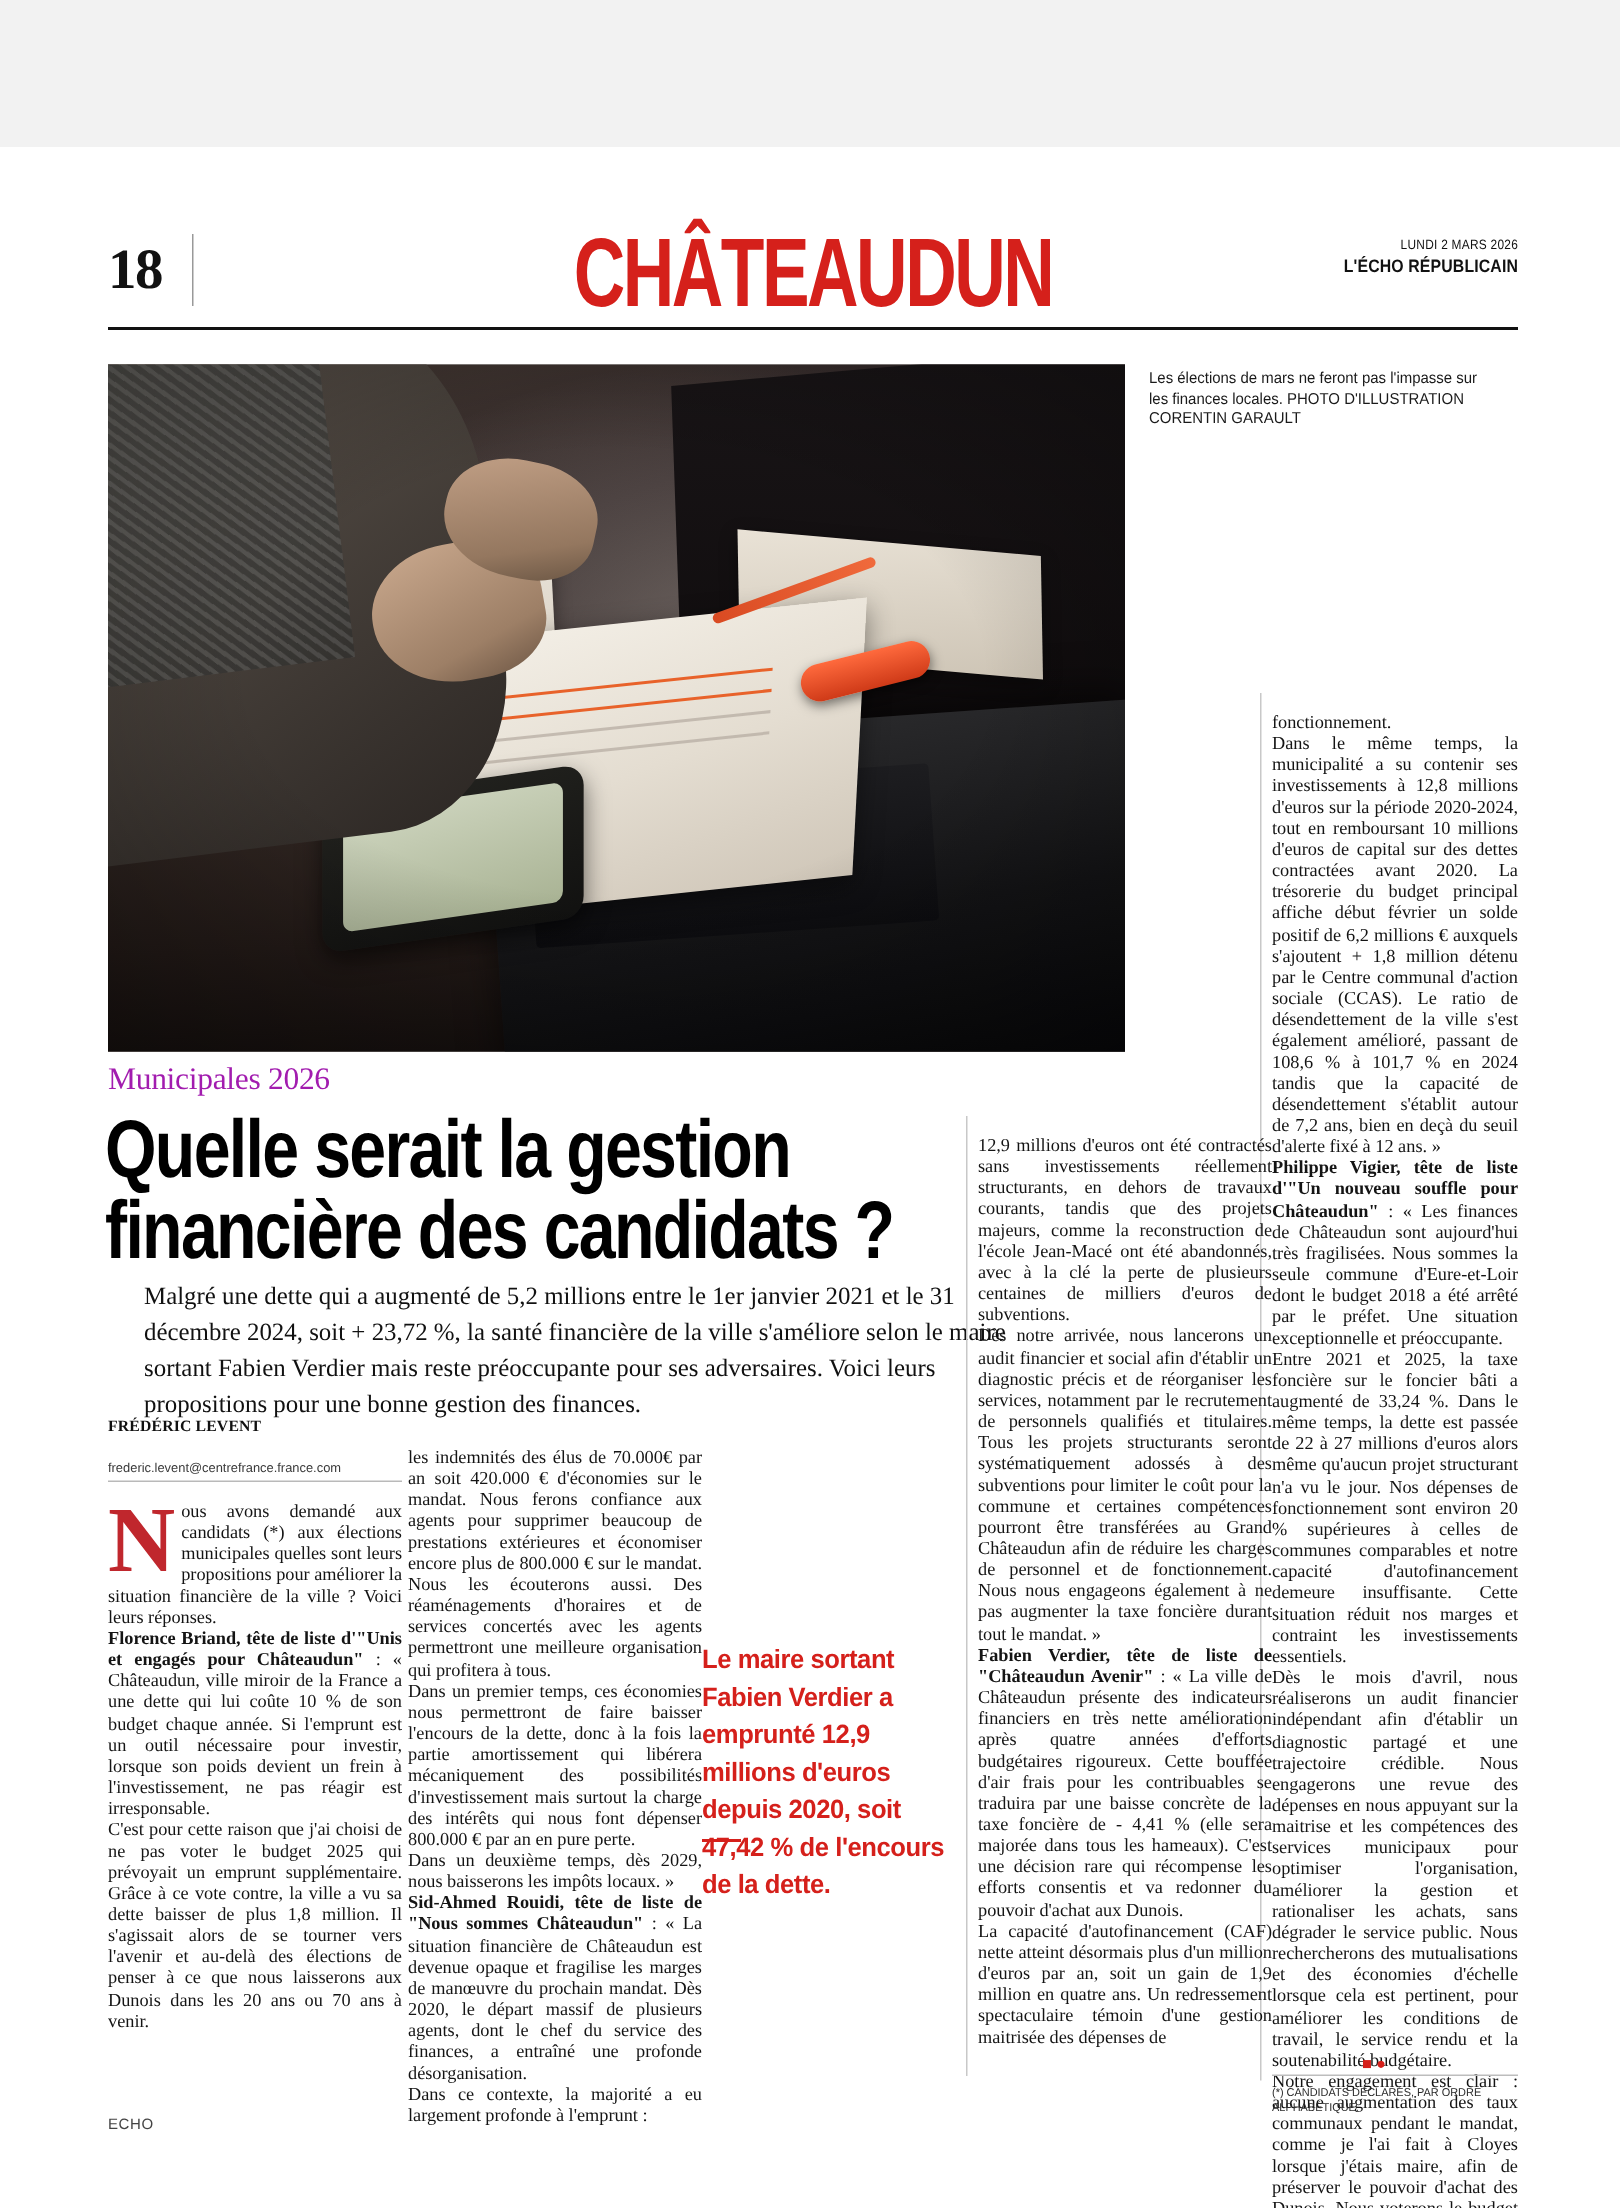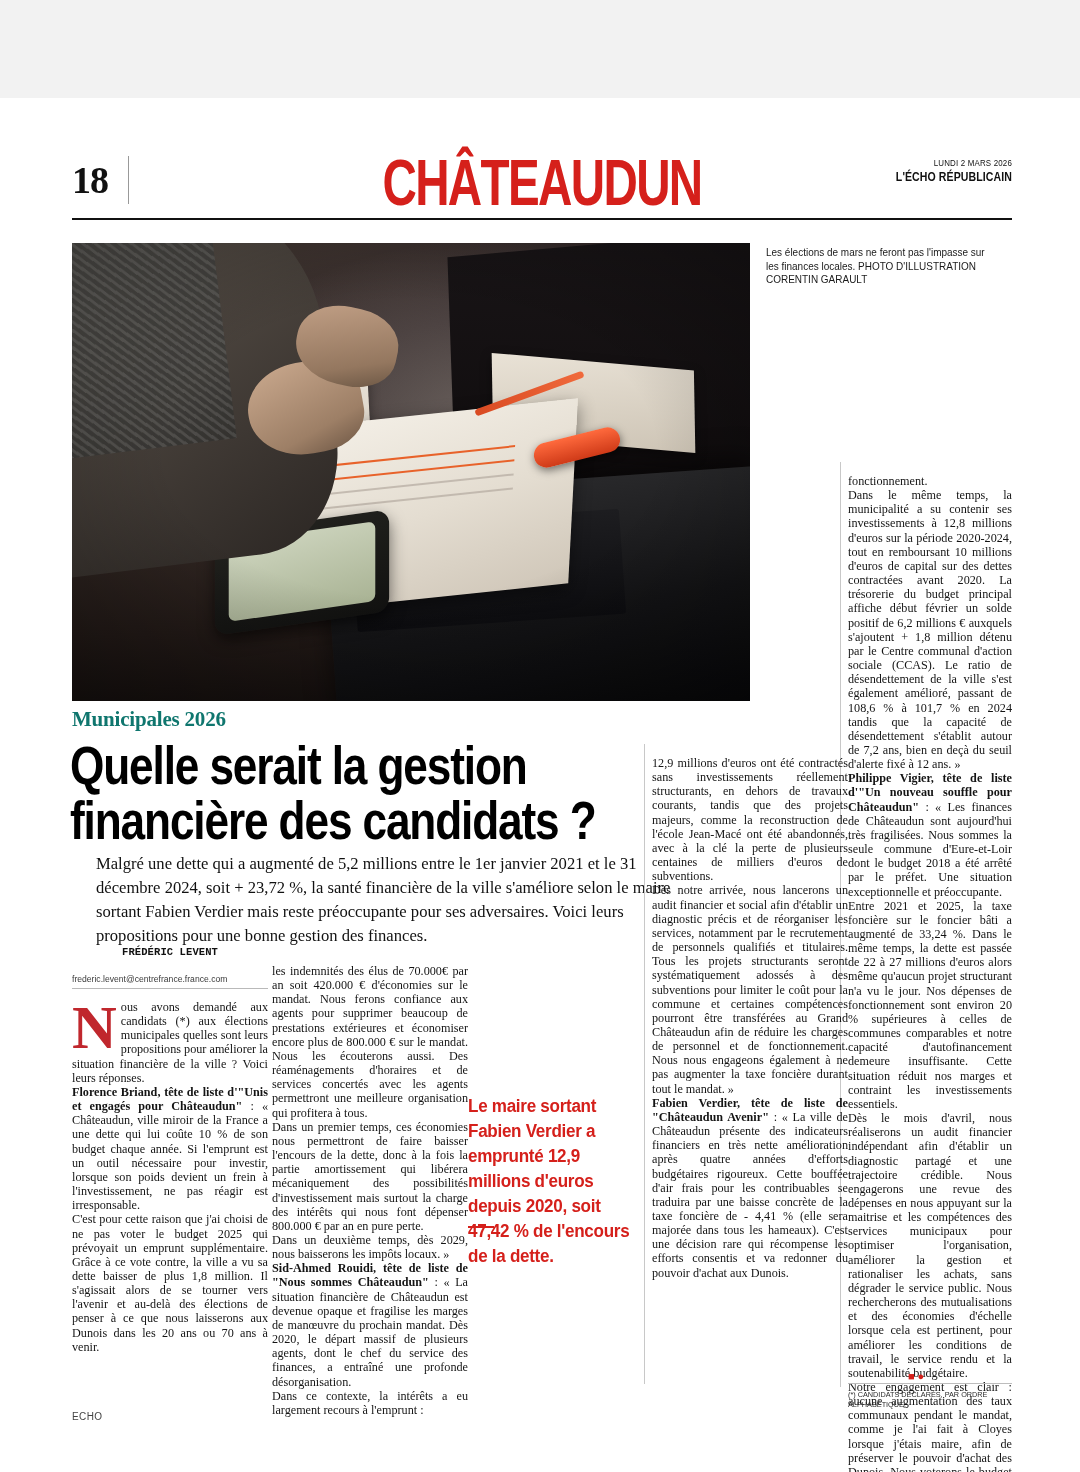--- a/index.html
+++ b/index.html
@@ -251,23 +251,23 @@
     color: #1a1a1a;
     transform: scaleX(0.95);
     transform-origin: left top;
   }
 
   
   .kicker {
     position: absolute;
     left: 72px; top: 707px;
     font-family: "Liberation Serif", serif;
-    font-weight: bold;
+    font-weight: normal;
     font-size: 21px;
-    color: #0f766e;
+    color: #a21caf;
     letter-spacing: -0.2px;
   }
   .headline {
     position: absolute;
     left: 70px; top: 738px;
     width: 580px;
     font-family: "Liberation Sans", sans-serif;
     font-weight: bold;
     font-size: 47px;
     line-height: 47px;
@@ -287,26 +287,25 @@
     margin-left: 24px;
   }
 
   
   .byline {
     position: absolute;
     left: 72px; top: 946px;
     width: 196px;
   }
   .byline-name {
-    font-family: Liberation Mono, monospace;
+    font-family: Liberation Serif, serif;
     font-weight: bold;
     font-size: 10.5px;
     color: #111;
     letter-spacing: 0.1px;
-    text-align: center;
   }
   .byline-mail {
     font-family: Liberation Sans, sans-serif;
     font-size: 8.6px;
     color: #3a3a3a;
     margin-top: 16px;
   }
   .byline-rule {
     margin-top: 4px;
     width: 196px; height: 1px;
@@ -452,30 +451,31 @@
   </p>
   <p><b>Florence Briand, tête de liste d'"Unis et engagés pour Châteaudun"</b><span> : « Châteaudun, ville miroir de la France a une dette qui lui coûte 10 % de son budget chaque année. Si l'emprunt est un outil nécessaire pour investir, lorsque son poids devient un frein à l'investissement, ne pas réagir est irresponsable.</span></p>
   <p>C'est pour cette raison que j'ai choisi de ne pas voter le budget 2025 qui prévoyait un emprunt supplémentaire. Grâce à ce vote contre, la ville a vu sa dette baisser de plus 1,8 million. Il s'agissait alors de se tourner vers l'avenir et au-delà des élections de penser à ce que nous laisserons aux Dunois dans les 20 ans ou 70 ans à venir.</p>
 </div>
 
 <div class="col" id="col2">
   <p>les indemnités des élus de 70.000€ par an soit 420.000 € d'économies sur le mandat. Nous ferons confiance aux agents pour supprimer beaucoup de prestations extérieures et économiser encore plus de 800.000 € sur le mandat. Nous les écouterons aussi. Des réaménagements d'horaires et de services concertés avec les agents permettront une meilleure organisation qui profitera à tous.</p>
   <p>Dans un premier temps, ces économies nous permettront de faire baisser l'encours de la dette, donc à la fois la partie amortissement qui libérera mécaniquement des possibilités d'investissement mais surtout la charge des intérêts qui nous font dépenser 800.000 € par an en pure perte.</p>
   <p>Dans un deuxième temps, dès 2029, nous baisserons les impôts locaux. »</p>
   <p><b>Sid-Ahmed Rouidi, tête de liste de "Nous sommes Châteaudun"</b><span> : « La situation financière de Châteaudun est devenue opaque et fragilise les marges de manœuvre du prochain mandat. Dès 2020, le départ massif de plusieurs agents, dont le chef du service des finances, a entraîné une profonde désorganisation.</span></p>
-  <p>Dans ce contexte, la intérêts a eu largement recours à l'emprunt :</p>
+  <p>Dans ce contexte, la majorité a eu largement profonde à l'emprunt :</p>
 </div>
 
 <div class="pullquote">Le maire sortant Fabien Verdier a emprunté 12,9 millions d'euros depuis 2020, soit 47,42 % de l'encours de la dette.</div>
 <div class="pq-rule"></div>
 
 <div class="col" id="col3">
   <p>12,9 millions d'euros ont été contractés sans investissements réellement structurants, en dehors de travaux courants, tandis que des projets majeurs, comme la reconstruction de l'école Jean-Macé ont été abandonnés, avec à la clé la perte de plusieurs centaines de milliers d'euros de subventions.</p>
   <p>Dès notre arrivée, nous lancerons un audit financier et social afin d'établir un diagnostic précis et de réorganiser les services, notamment par le recrutement de personnels qualifiés et titulaires. Tous les projets structurants seront systématiquement adossés à des subventions pour limiter le coût pour la commune et certaines compétences pourront être transférées au Grand Châteaudun afin de réduire les charges de personnel et de fonctionnement. Nous nous engageons également à ne pas augmenter la taxe foncière durant tout le mandat. »</p>
   <p><b>Fabien Verdier, tête de liste de "Châteaudun Avenir"</b><span> : « La ville de Châteaudun présente des indicateurs financiers en très nette amélioration après quatre années d'efforts budgétaires rigoureux. Cette bouffée d'air frais pour les contribuables se traduira par une baisse concrète de la taxe foncière de - 4,41 % (elle sera majorée dans tous les hameaux). C'est une décision rare qui récompense les efforts consentis et va redonner du pouvoir d'achat aux Dunois.</span></p>
+  <p>La capacité d'autofinancement (CAF) nette atteint désormais plus d'un million d'euros par an, soit un gain de 1,9 million en quatre ans. Un redressement spectaculaire témoin d'une gestion maitrisée des dépenses de</p>
 </div>
 
 <div class="col" id="col4">
   <p>fonctionnement.</p>
   <p>Dans le même temps, la municipalité a su contenir ses investissements à 12,8 millions d'euros sur la période 2020-2024, tout en remboursant 10 millions d'euros de capital sur des dettes contractées avant 2020. La trésorerie du budget principal affiche début février un solde positif de 6,2 millions € auxquels s'ajoutent + 1,8 million détenu par le Centre communal d'action sociale (CCAS). Le ratio de désendettement de la ville s'est également amélioré, passant de 108,6 % à 101,7 % en 2024 tandis que la capacité de désendettement s'établit autour de 7,2 ans, bien en deçà du seuil d'alerte fixé à 12 ans. »</p>
   <p><b>Philippe Vigier, tête de liste d'"Un nouveau souffle pour Châteaudun"</b><span> : « Les finances de Châteaudun sont aujourd'hui très fragilisées. Nous sommes la seule commune d'Eure-et-Loir dont le budget 2018 a été arrêté par le préfet. Une situation exceptionnelle et préoccupante.</span></p>
   <p>Entre 2021 et 2025, la taxe foncière sur le foncier bâti a augmenté de 33,24 %. Dans le même temps, la dette est passée de 22 à 27 millions d'euros alors même qu'aucun projet structurant n'a vu le jour. Nos dépenses de fonctionnement sont environ 20 % supérieures à celles de communes comparables et notre capacité d'autofinancement demeure insuffisante. Cette situation réduit nos marges et contraint les investissements essentiels.</p>
   <p>Dès le mois d'avril, nous réaliserons un audit financier indépendant afin d'établir un diagnostic partagé et une trajectoire crédible. Nous engagerons une revue des dépenses en nous appuyant sur la maitrise et les compétences des services municipaux pour optimiser l'organisation, améliorer la gestion et rationaliser les achats, sans dégrader le service public. Nous rechercherons des mutualisations et des économies d'échelle lorsque cela est pertinent, pour améliorer les conditions de travail, le service rendu et la soutenabilité budgétaire.</p>
   <p>Notre engagement est clair : aucune augmentation des taux communaux pendant le mandat, comme je l'ai fait à Cloyes lorsque j'étais maire, afin de préserver le pouvoir d'achat des Dunois. Nous voterons le budget dès décembre pour permettre le versement des subventions aux associations dès le premier trimestre.</p>
 

